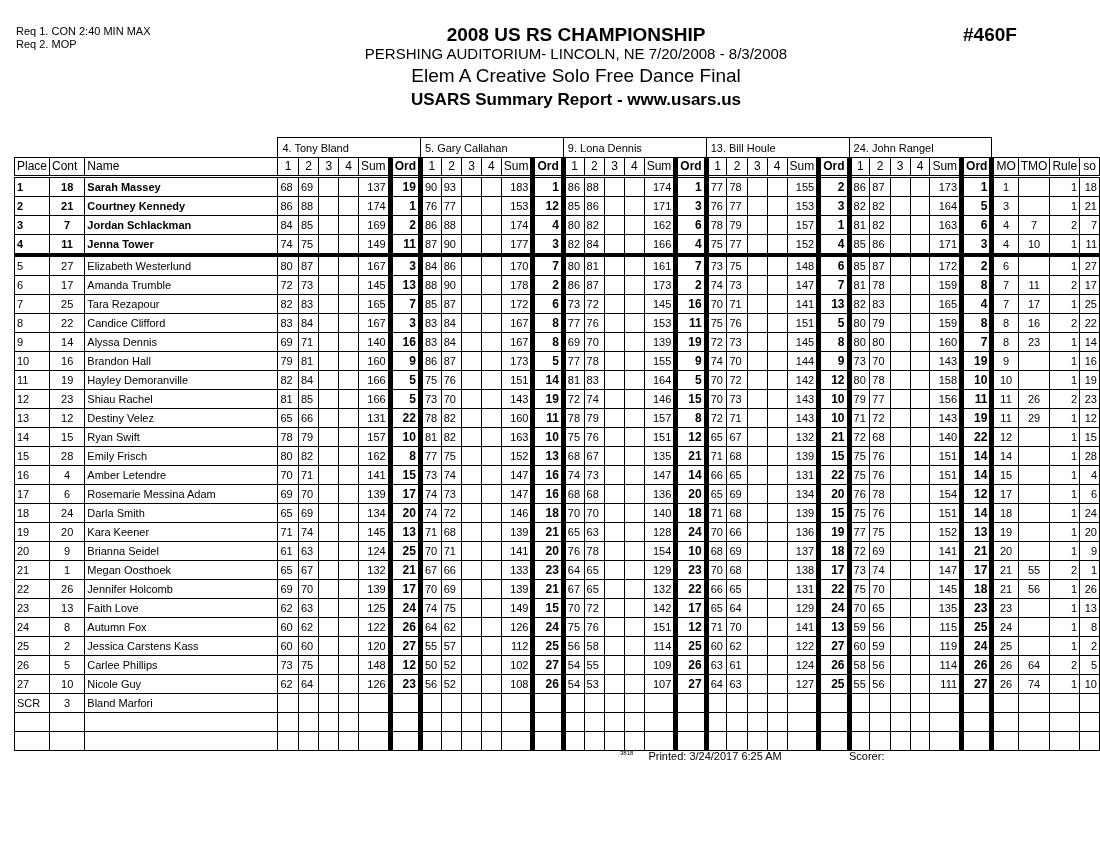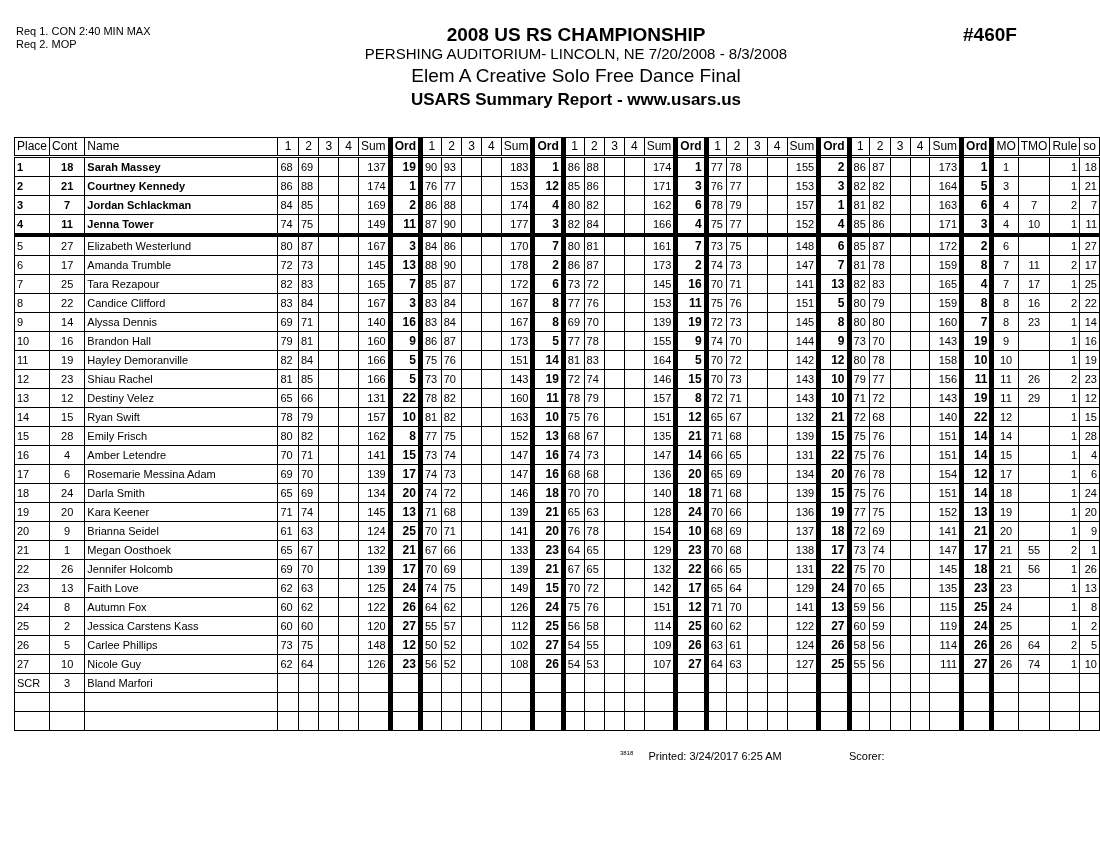--- a/index.html
+++ b/index.html
@@ -73,20 +73,29 @@
       <col style="width: 21px;">
       <col style="width: 21px;">
       <col style="width: 30px;">
       <col style="width: 23px;">
       <col style="width: 21px;">
       <col style="width: 29px;">
       <col style="width: 26px;">
       <col style="width: 20px;">
     </colgroup>
   <tbody id="tbody">
+      <tr class="judges">
+        <td colspan="3" class="blank"></td>
+        <td colspan="6" class="jname">4.  Tony Bland</td>
+        <td colspan="6" class="jname">5.  Gary Callahan</td>
+        <td colspan="6" class="jname">9.  Lona  Dennis</td>
+        <td colspan="6" class="jname">13.  Bill Houle</td>
+        <td colspan="6" class="jname">24.  John Rangel</td>
+        <td colspan="4" class="blank"></td>
+      </tr>
       <tr class="colhdr">
         <td>Place</td>
         <td>Cont</td>
         <td>Name</td>
         <td class="c">1</td>
         <td class="c">2</td>
         <td class="c">3</td>
         <td class="c">4</td>
         <td class="c">Sum</td>
         <td class="ord">Ord</td>

